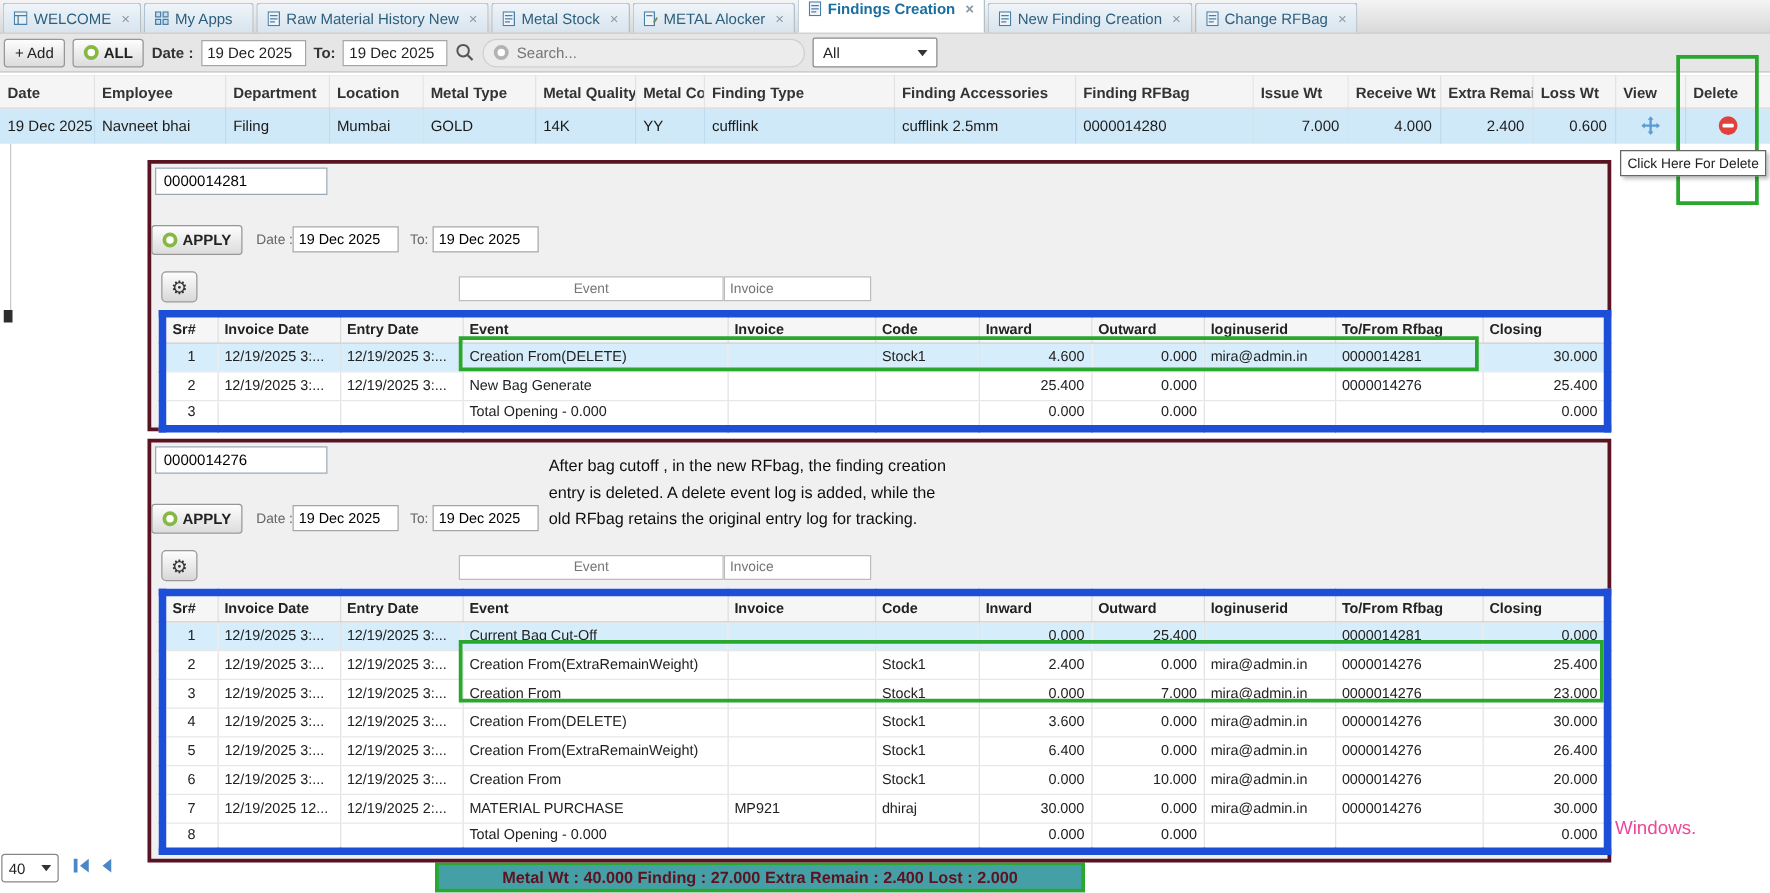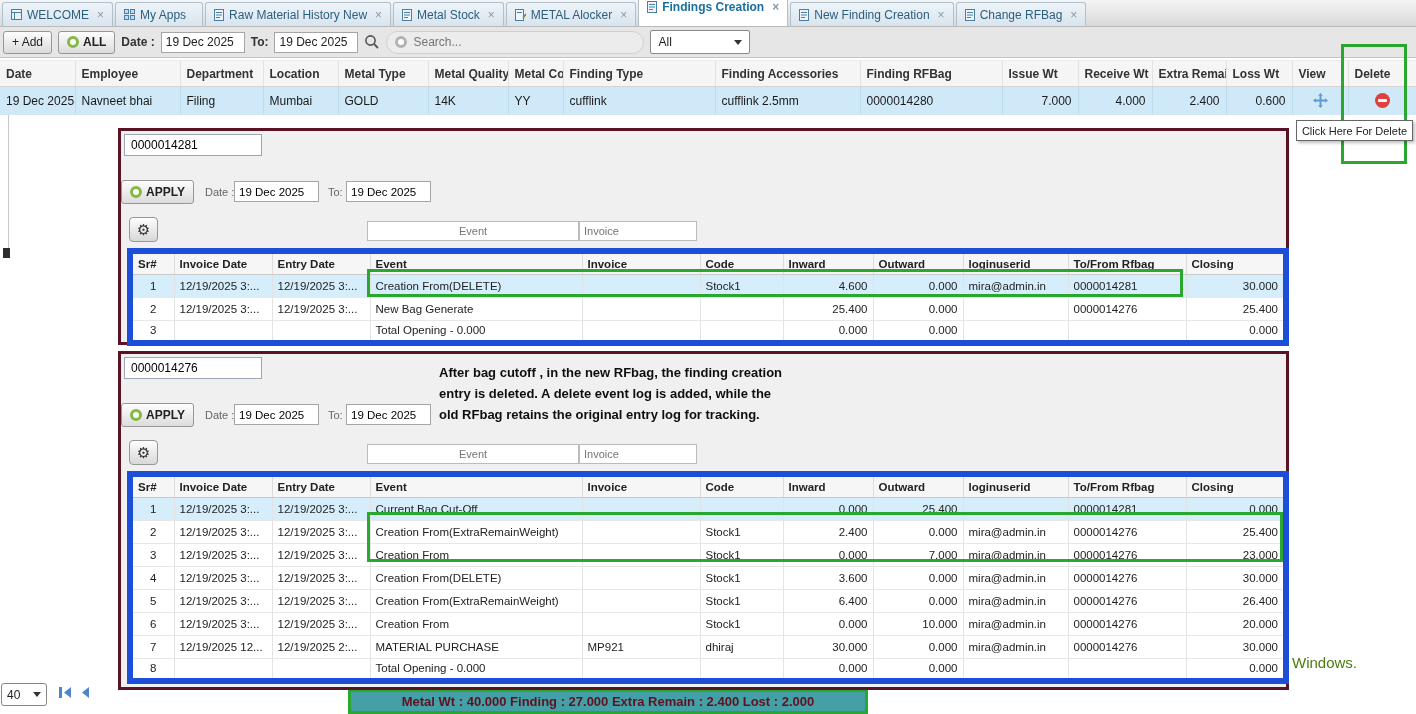--- a/index.html
+++ b/index.html
@@ -49,36 +49,36 @@
   .p-in2{position:absolute;left:225px;top:50px}
   .p-datein{width:85px;height:21px;border:1px solid #a5a5a5;font-size:11.5px;padding:0 4px;font-family:inherit;background:#fff}
   .gearbtn{position:absolute;left:8px;top:86px;width:29px;height:25px;background:linear-gradient(#fdfdfd,#d8d8d8);border:1px solid #979797;border-radius:4px;font-size:15px;display:flex;align-items:center;justify-content:center;color:#333;cursor:pointer}
   .fltr{position:absolute;top:90px;height:20px;border:1px solid #bbb;font-size:11px;color:#666;padding:0 4px;font-family:inherit;background:#fff}
   .fltr.event{left:246px;width:212px;text-align:center}
   .fltr.invoice{left:458px;width:118px}
   .ptable{position:absolute;left:6px;top:117px;width:1156px;font-size:11.5px;background:#fff;border:6px solid #1d4ed8}
   .ptable th{background:#f6f6f6;font-weight:bold;height:23px;border-right:1px solid #dcdcdc;border-bottom:1px solid #c9c9c9;padding:0 5px;text-align:left;color:#222;white-space:nowrap;overflow:hidden}
   .ptable td{height:23px;border-right:1px solid #e3e3e3;border-bottom:1px solid #e7e7e7;padding:0 5px;white-space:nowrap;overflow:hidden;color:#222;background:#fff}
   .rowblue td{background:#d6eefb}
-  .annot{position:absolute;left:318px;top:8px;width:440px;font-size:13px;font-weight:bold;color:#0e0e0e;line-height:21px}
+  .annot{position:absolute;left:318px;top:8px;width:440px;font-size:13px;font-weight:normal;color:#0e0e0e;line-height:21px}
 
   
   .hl{position:absolute;border:3px solid #29a72e;pointer-events:none;z-index:20;background:transparent}
   .hl-delete{left:1341px;top:44px;width:66px;height:120px}
   .hl-p1{left:367px;top:269px;width:816px;height:28px}
   .hl-p2{left:367px;top:512px;width:916px;height:50px}
   .tooltip{position:absolute;left:1296px;top:120px;width:117px;height:21px;background:#fff;border:1px solid #666;box-shadow:2px 2px 3px rgba(0,0,0,.25);font-size:11px;display:flex;align-items:center;justify-content:center;z-index:30;white-space:nowrap}
 
   
   .pagesize{position:absolute;left:1px;top:683px;width:46px;height:23px;background:#fff;border:1px solid #888;border-radius:3px;display:flex;align-items:center;justify-content:space-between;padding:0 5px;font-size:12px;cursor:pointer;z-index:6}
   .navic{position:absolute;top:686px;cursor:pointer;z-index:6}
   .navfirst{left:58px}
   .navprev{left:80px}
   .summary{position:absolute;left:348px;top:689px;width:520px;height:25px;background:#44a0a6;border:3px solid #29a72e;color:#5e1220;font-weight:bold;font-size:13px;display:flex;align-items:center;justify-content:center;z-index:5;white-space:nowrap;overflow:hidden}
-  .watermark{position:absolute;left:1292px;top:654px;font-size:15px;color:#4d7c0f;z-index:4}
+  .watermark{position:absolute;left:1292px;top:654px;font-size:15px;color:#ec4899;z-index:4}
 
   .icwrap{display:inline-flex;align-items:center;justify-content:center;vertical-align:middle;cursor:pointer}
   .noicon{display:inline-block;width:15px;height:15px;border-radius:50%;background:#e0413c;position:relative;vertical-align:middle;cursor:pointer}
   .noicon::after{content:"";position:absolute;left:3px;top:6px;width:9px;height:3px;background:#fff;border-radius:1px}
 </style>
 </head>
 <body>
 
 <div class="tabbar">
   <div class="tab">

